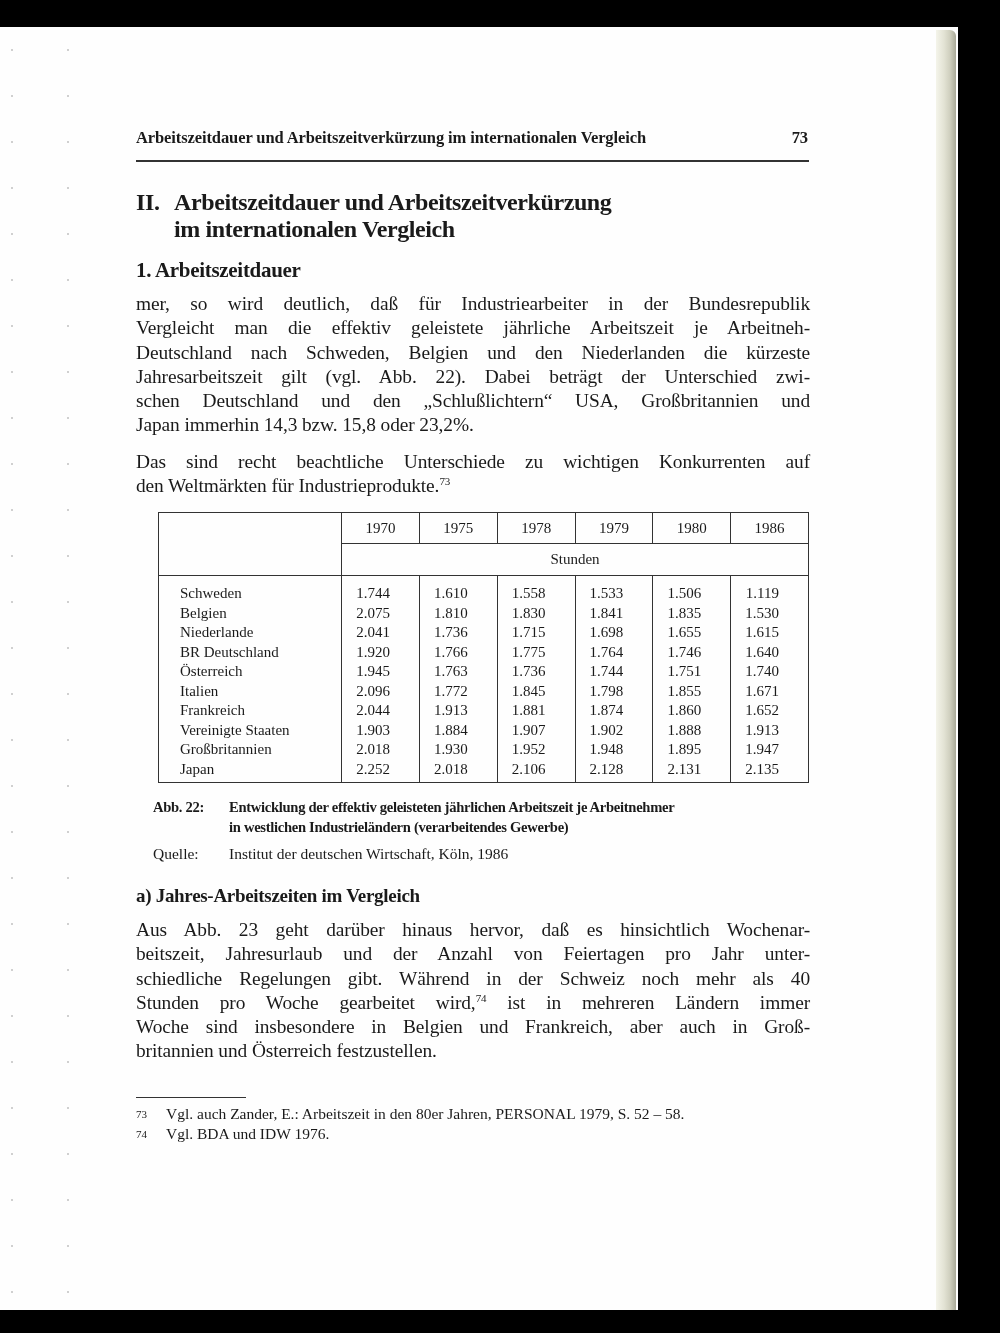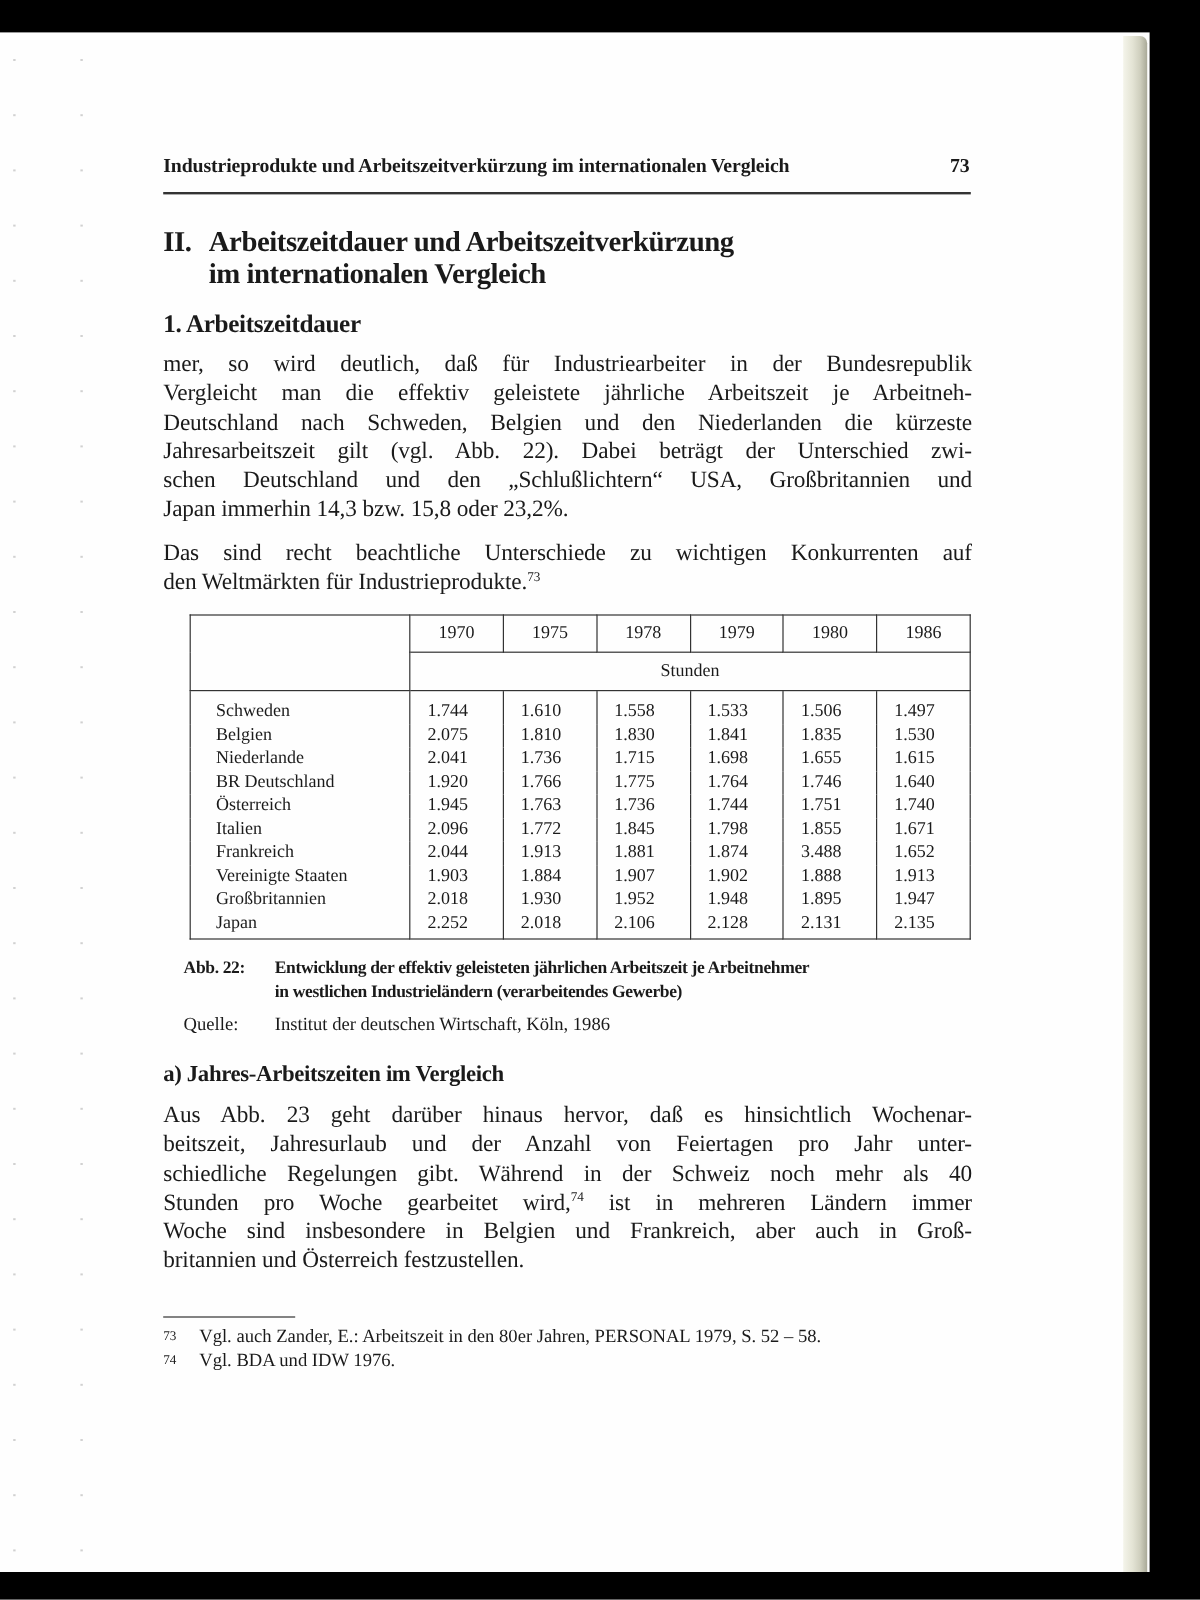--- a/index.html
+++ b/index.html
@@ -91,21 +91,21 @@
 </style>
 </head>
 <body>
 
 <div class="page"></div>
 <div class="page-edge"></div>
 <div class="binding-dots" style="left:11px"></div>
 <div class="binding-dots" style="left:67px"></div>
 
 <div class="running-head">
-  <span>Industrieprodukte und Arbeitszeitverkürzung im internationalen Vergleich</span>
+  <span>Arbeitszeitdauer und Arbeitszeitverkürzung im internationalen Vergleich</span>
   <span>73</span>
 </div>
 <div class="head-rule"></div>
 
 <div class="chapter-title">
   <span class="num">II.</span><span>Arbeitszeitdauer und Arbeitszeitverkürzung</span>
   <span class="line2">im internationalen Vergleich</span>
 </div>
 
 <div class="section-title">1. Arbeitszeitdauer</div>
@@ -140,21 +140,21 @@
     </tr>
   </thead>
   <tbody id="tbody">
       <tr class="body-row first">
         <td class="name">Schweden</td>
         <td class="val">1.744</td>
         <td class="val">1.610</td>
         <td class="val">1.558</td>
         <td class="val">1.533</td>
         <td class="val">1.506</td>
-        <td class="val">1.497</td>
+        <td class="val">1.119</td>
       </tr>
       <tr class="body-row">
         <td class="name">Belgien</td>
         <td class="val">2.075</td>
         <td class="val">1.810</td>
         <td class="val">1.830</td>
         <td class="val">1.841</td>
         <td class="val">1.835</td>
         <td class="val">1.530</td>
       </tr>
@@ -193,21 +193,21 @@
         <td class="val">1.798</td>
         <td class="val">1.855</td>
         <td class="val">1.671</td>
       </tr>
       <tr class="body-row">
         <td class="name">Frankreich</td>
         <td class="val">2.044</td>
         <td class="val">1.913</td>
         <td class="val">1.881</td>
         <td class="val">1.874</td>
-        <td class="val">3.488</td>
+        <td class="val">1.860</td>
         <td class="val">1.652</td>
       </tr>
       <tr class="body-row">
         <td class="name">Vereinigte Staaten</td>
         <td class="val">1.903</td>
         <td class="val">1.884</td>
         <td class="val">1.907</td>
         <td class="val">1.902</td>
         <td class="val">1.888</td>
         <td class="val">1.913</td>

